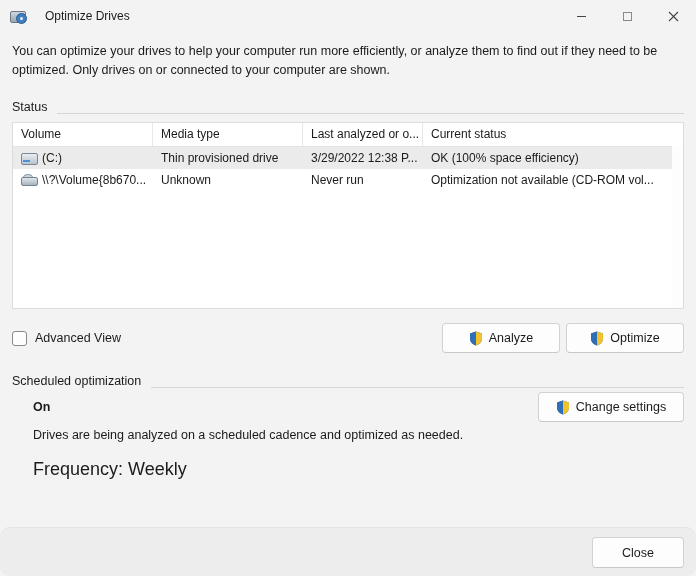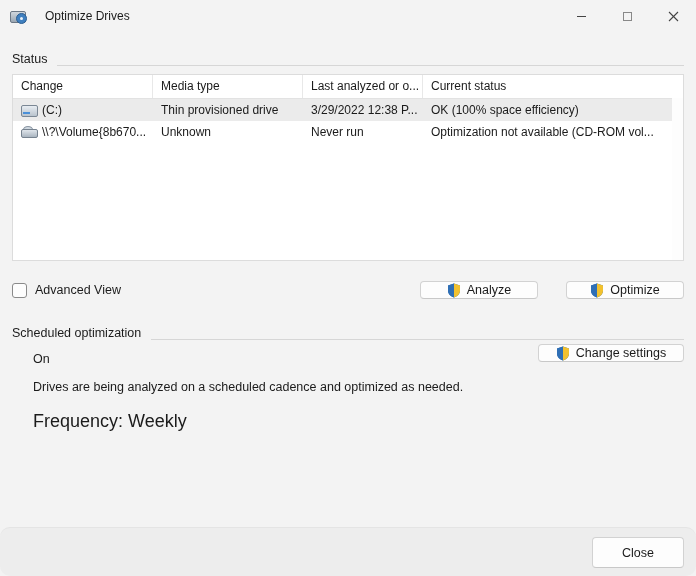--- a/index.html
+++ b/index.html
@@ -225,54 +225,54 @@
   .checkbox {
     width: 15px; height: 15px;
     border: 1px solid #8a8a8a;
     background: #fdfdfd;
     border-radius: 3px;
     box-sizing: border-box;
   }
   .checkbox-label { font-size: 12.5px; }
   .btn {
     min-width: 118px;
-    height: 18px;
+    height: 30px;
     background: #fdfdfd;
     border: 1px solid #d2d2d2;
     border-bottom-color: #c8c8c8;
     border-radius: 4px;
     font-size: 12.5px;
     color: #1b1b1b;
     display: inline-flex;
     align-items: center;
     justify-content: center;
     gap: 6px;
     box-sizing: border-box;
     padding: 0 12px;
     cursor: default;
   }
-  .btn + .btn { margin-left: 28px; }
+  .btn + .btn { margin-left: 6px; }
   .shield {
     width: 14px; height: 15px;
     position: relative;
     flex: 0 0 auto;
   }
   .shield svg { display: block; }
   
   .sched {
     margin-top: 10px;
   }
   .sched-body {
     margin-top: 12px;
     position: relative;
     padding-left: 21px;
   }
   .sched-on {
     font-size: 12.5px;
-    font-weight: normal;
+    font-weight: bold;
     color: #1b1b1b;
   }
   .sched-desc {
     font-size: 12.5px;
     margin-top: 14px;
     color: #1b1b1b;
   }
   .sched-freq {
     font-size: 18px;
     margin-top: 17px;
@@ -328,29 +328,30 @@
         <svg width="11" height="11" viewBox="0 0 11 11">
             <line x1="1" y1="1" x2="10" y2="10" stroke="#444" stroke-width="1.1"></line>
             <line x1="10" y1="1" x2="1" y2="10" stroke="#444" stroke-width="1.1"></line>
           </svg>
       </div>
     </div>
   </div>
 
   <div class="content">
 
+    <p class="intro">You can optimize your drives to help your computer run more efficiently, or analyze them to find out if they need to be optimized. Only drives on or connected to your computer are shown.</p>
 
     <div class="section-head">
       <span class="label">Status</span>
       <span class="rule"></span>
     </div>
 
     <div class="listview">
       <div class="list-header">
-        <div class="col col-drive">Change</div>
+        <div class="col col-drive">Volume</div>
         <div class="col col-media">Media type</div>
         <div class="col col-analyzed">Last analyzed or o...</div>
         <div class="col col-status">Current status</div>
       </div>
 
       <div class="list-row selected">
         <div class="cell col-drive drive-cell">
           <span class="ico-hdd">
               <span class="body"></span>
               <span class="bar"></span>

